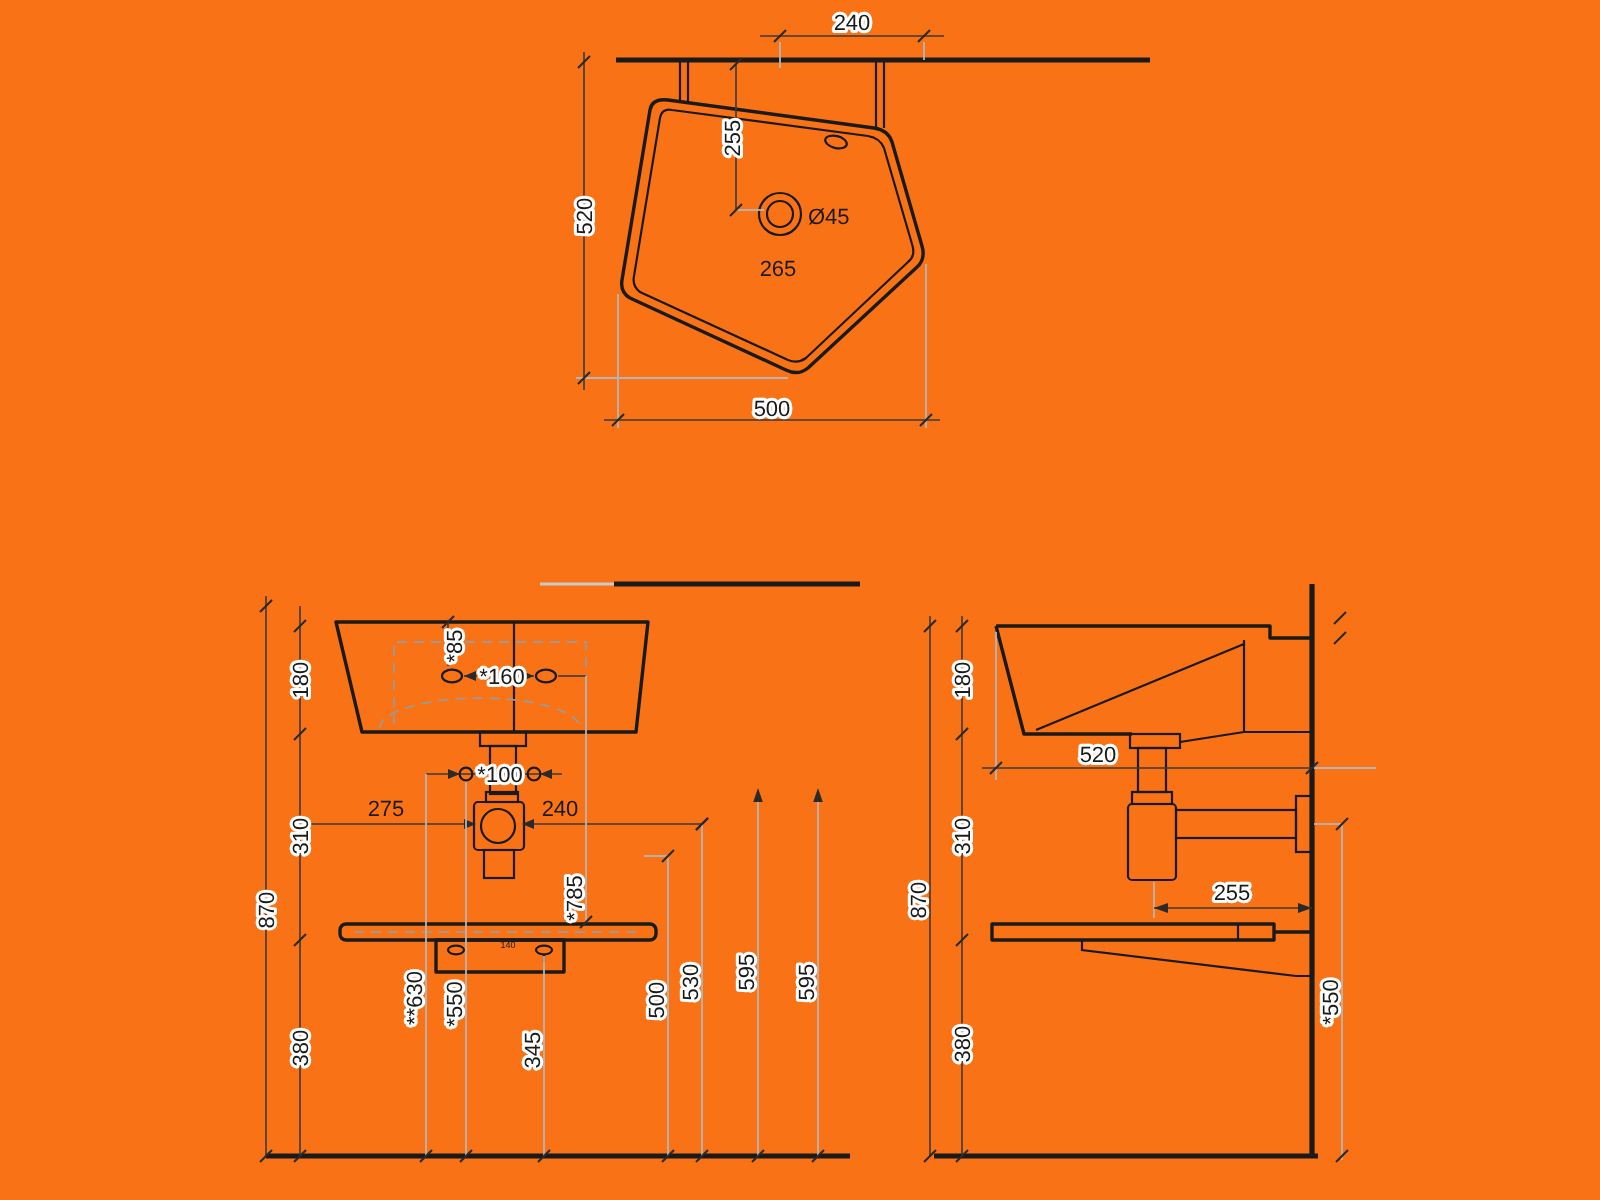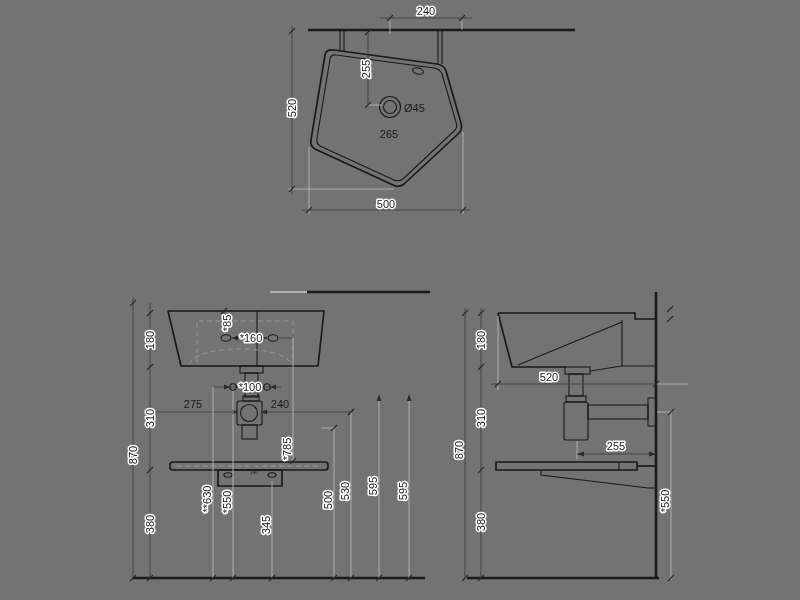--- a/index.html
+++ b/index.html
@@ -1,16 +1,16 @@
 <!DOCTYPE html>
 <html><head>
 <meta charset="utf-8">
 <style>
   html,body{margin:0;padding:0;background:#ffffff;}
-  .page{position:relative;width:800px;height:600px;background:#737373;overflow:hidden;
+  .page{position:relative;width:800px;height:600px;background:#f97316;overflow:hidden;
         font-family:"Liberation Sans",sans-serif;}
   svg{display:block;}
   svg text{font-family:"Liberation Sans",sans-serif;font-size:11px;fill:#1a1a1a;}
   text.halo{paint-order:stroke;stroke:#ffffff;stroke-width:3px;stroke-linejoin:round;}
   text.tiny{font-size:4.5px;}
   .obj{stroke:#1a1a1a;stroke-width:1.7;fill:none;stroke-linejoin:round;}
   .obj2{stroke:#1a1a1a;stroke-width:1.1;fill:none;}
   .thick{stroke:#1a1a1a;stroke-width:2.6;fill:none;}
   .dim{stroke:#3a3a3a;stroke-width:0.8;fill:none;}
   .ext{stroke:#b5b5b5;stroke-width:0.9;fill:none;}

